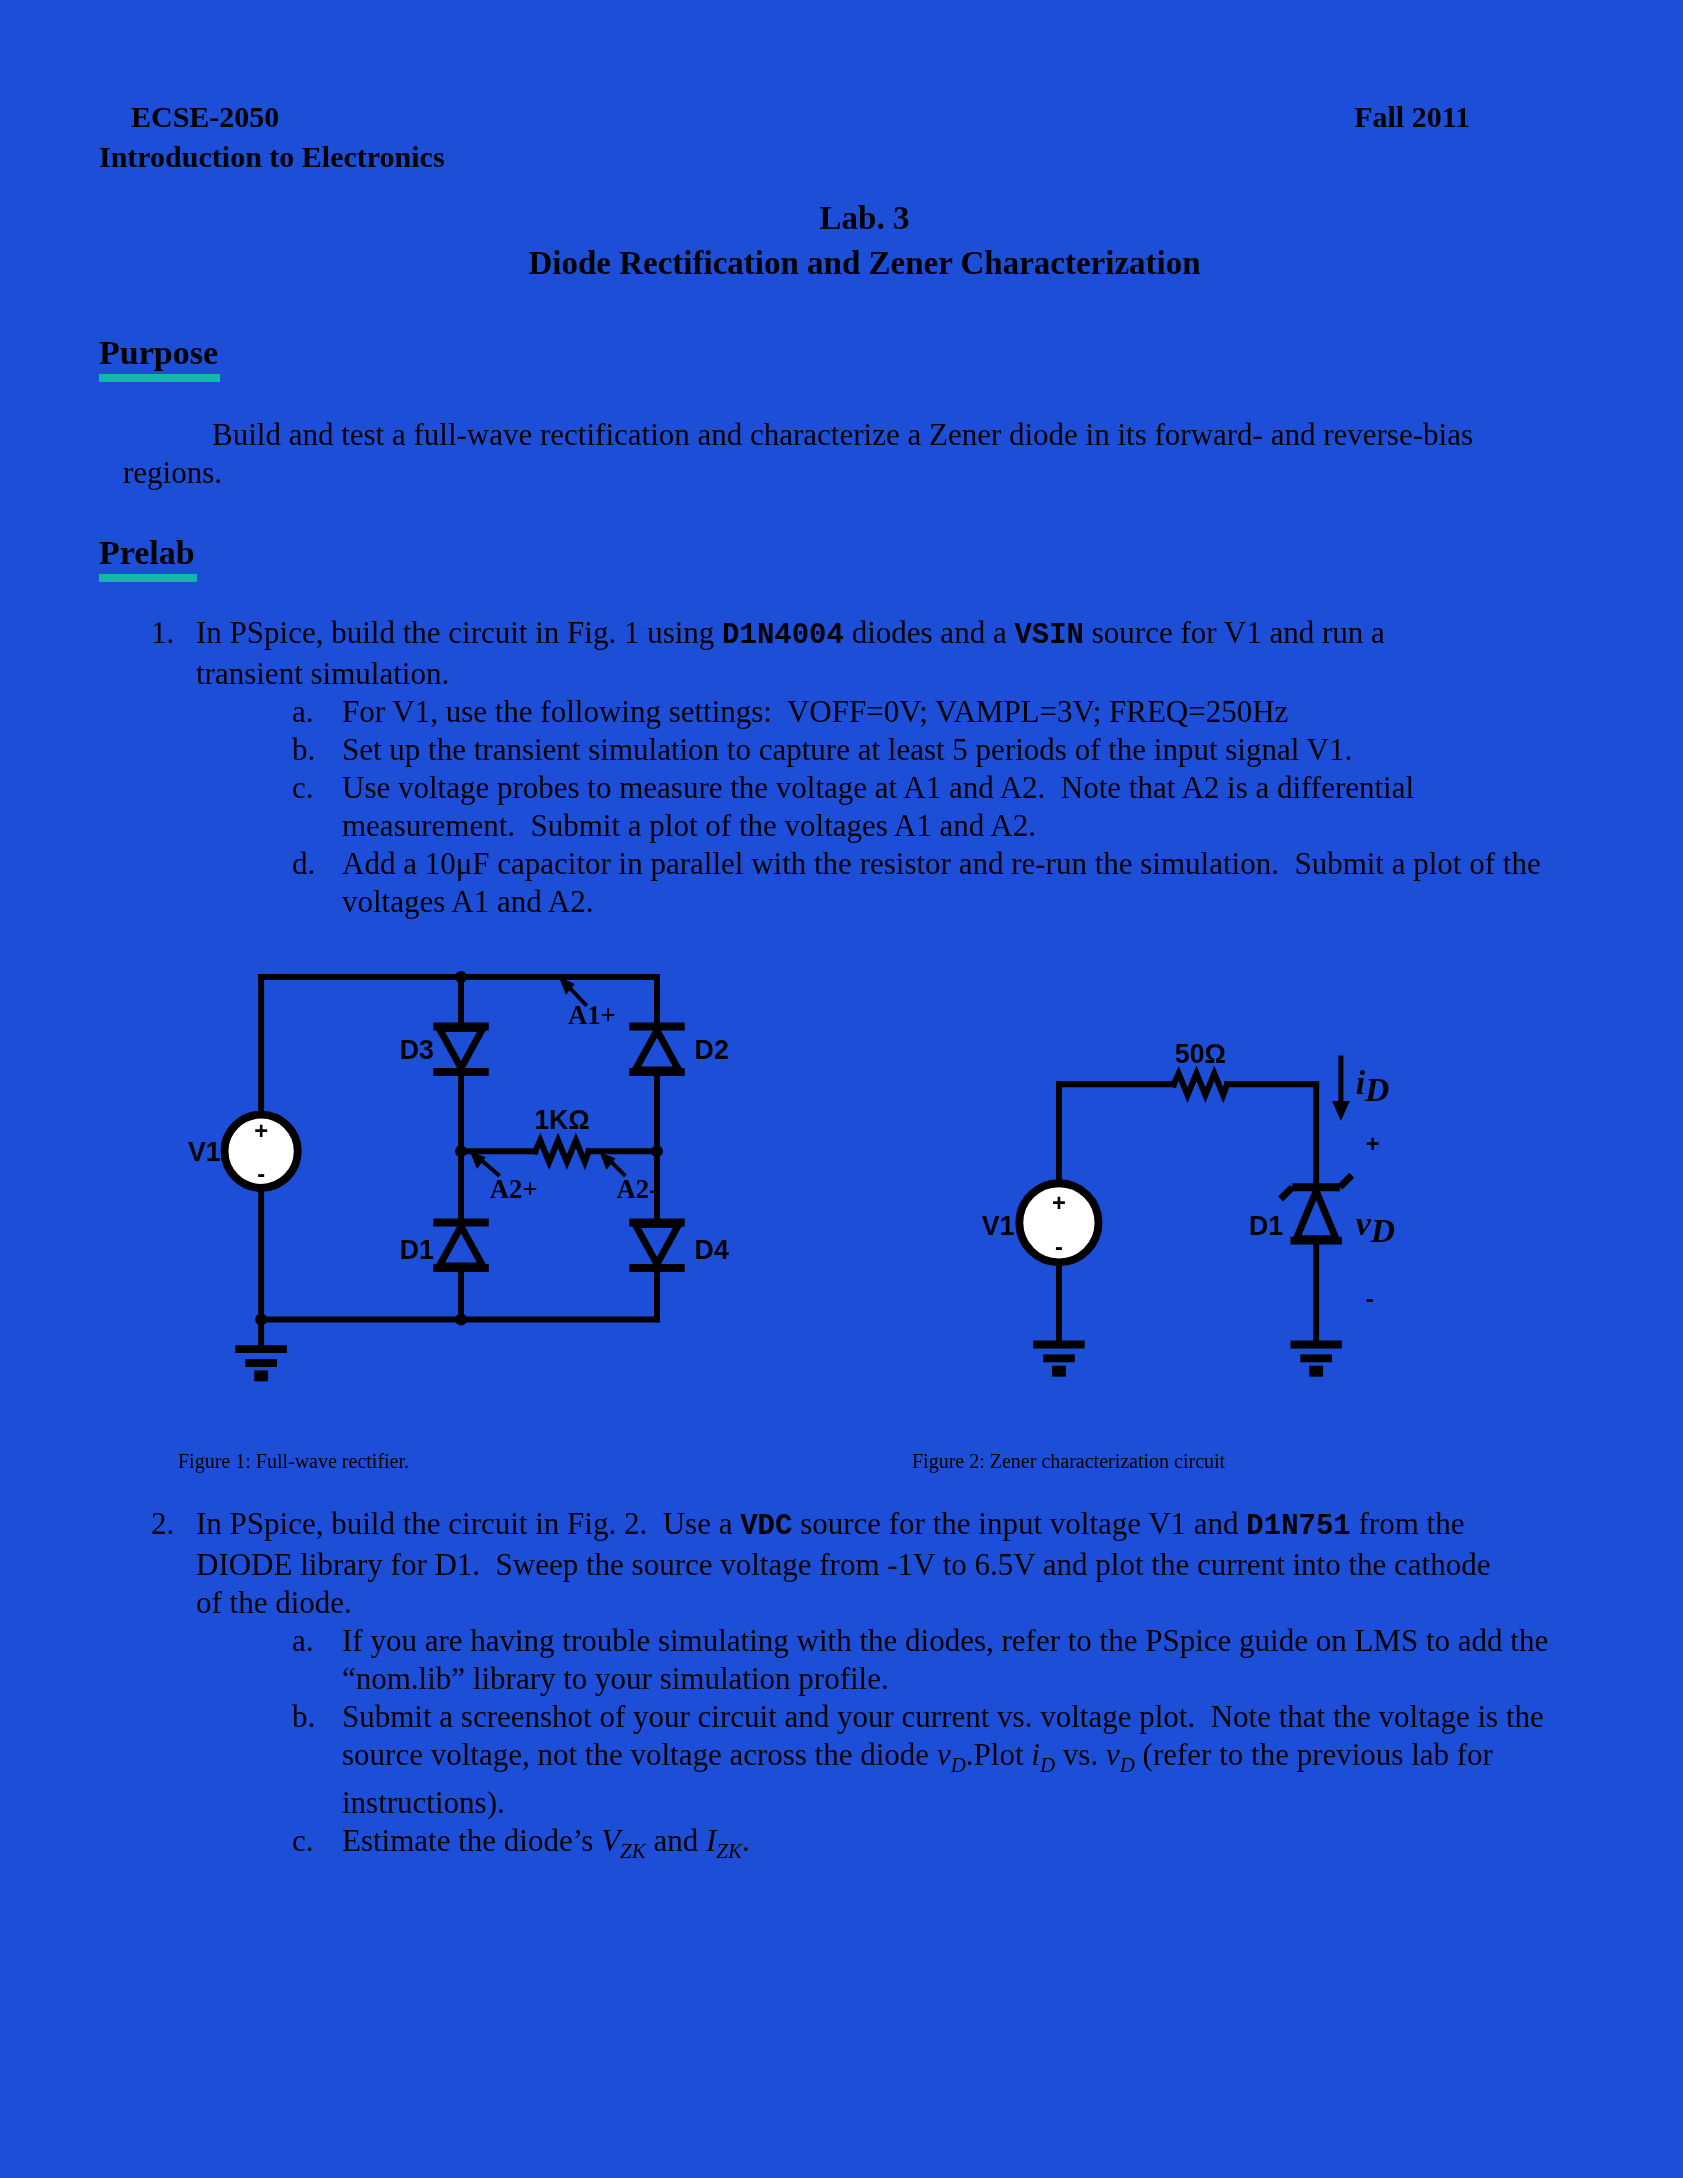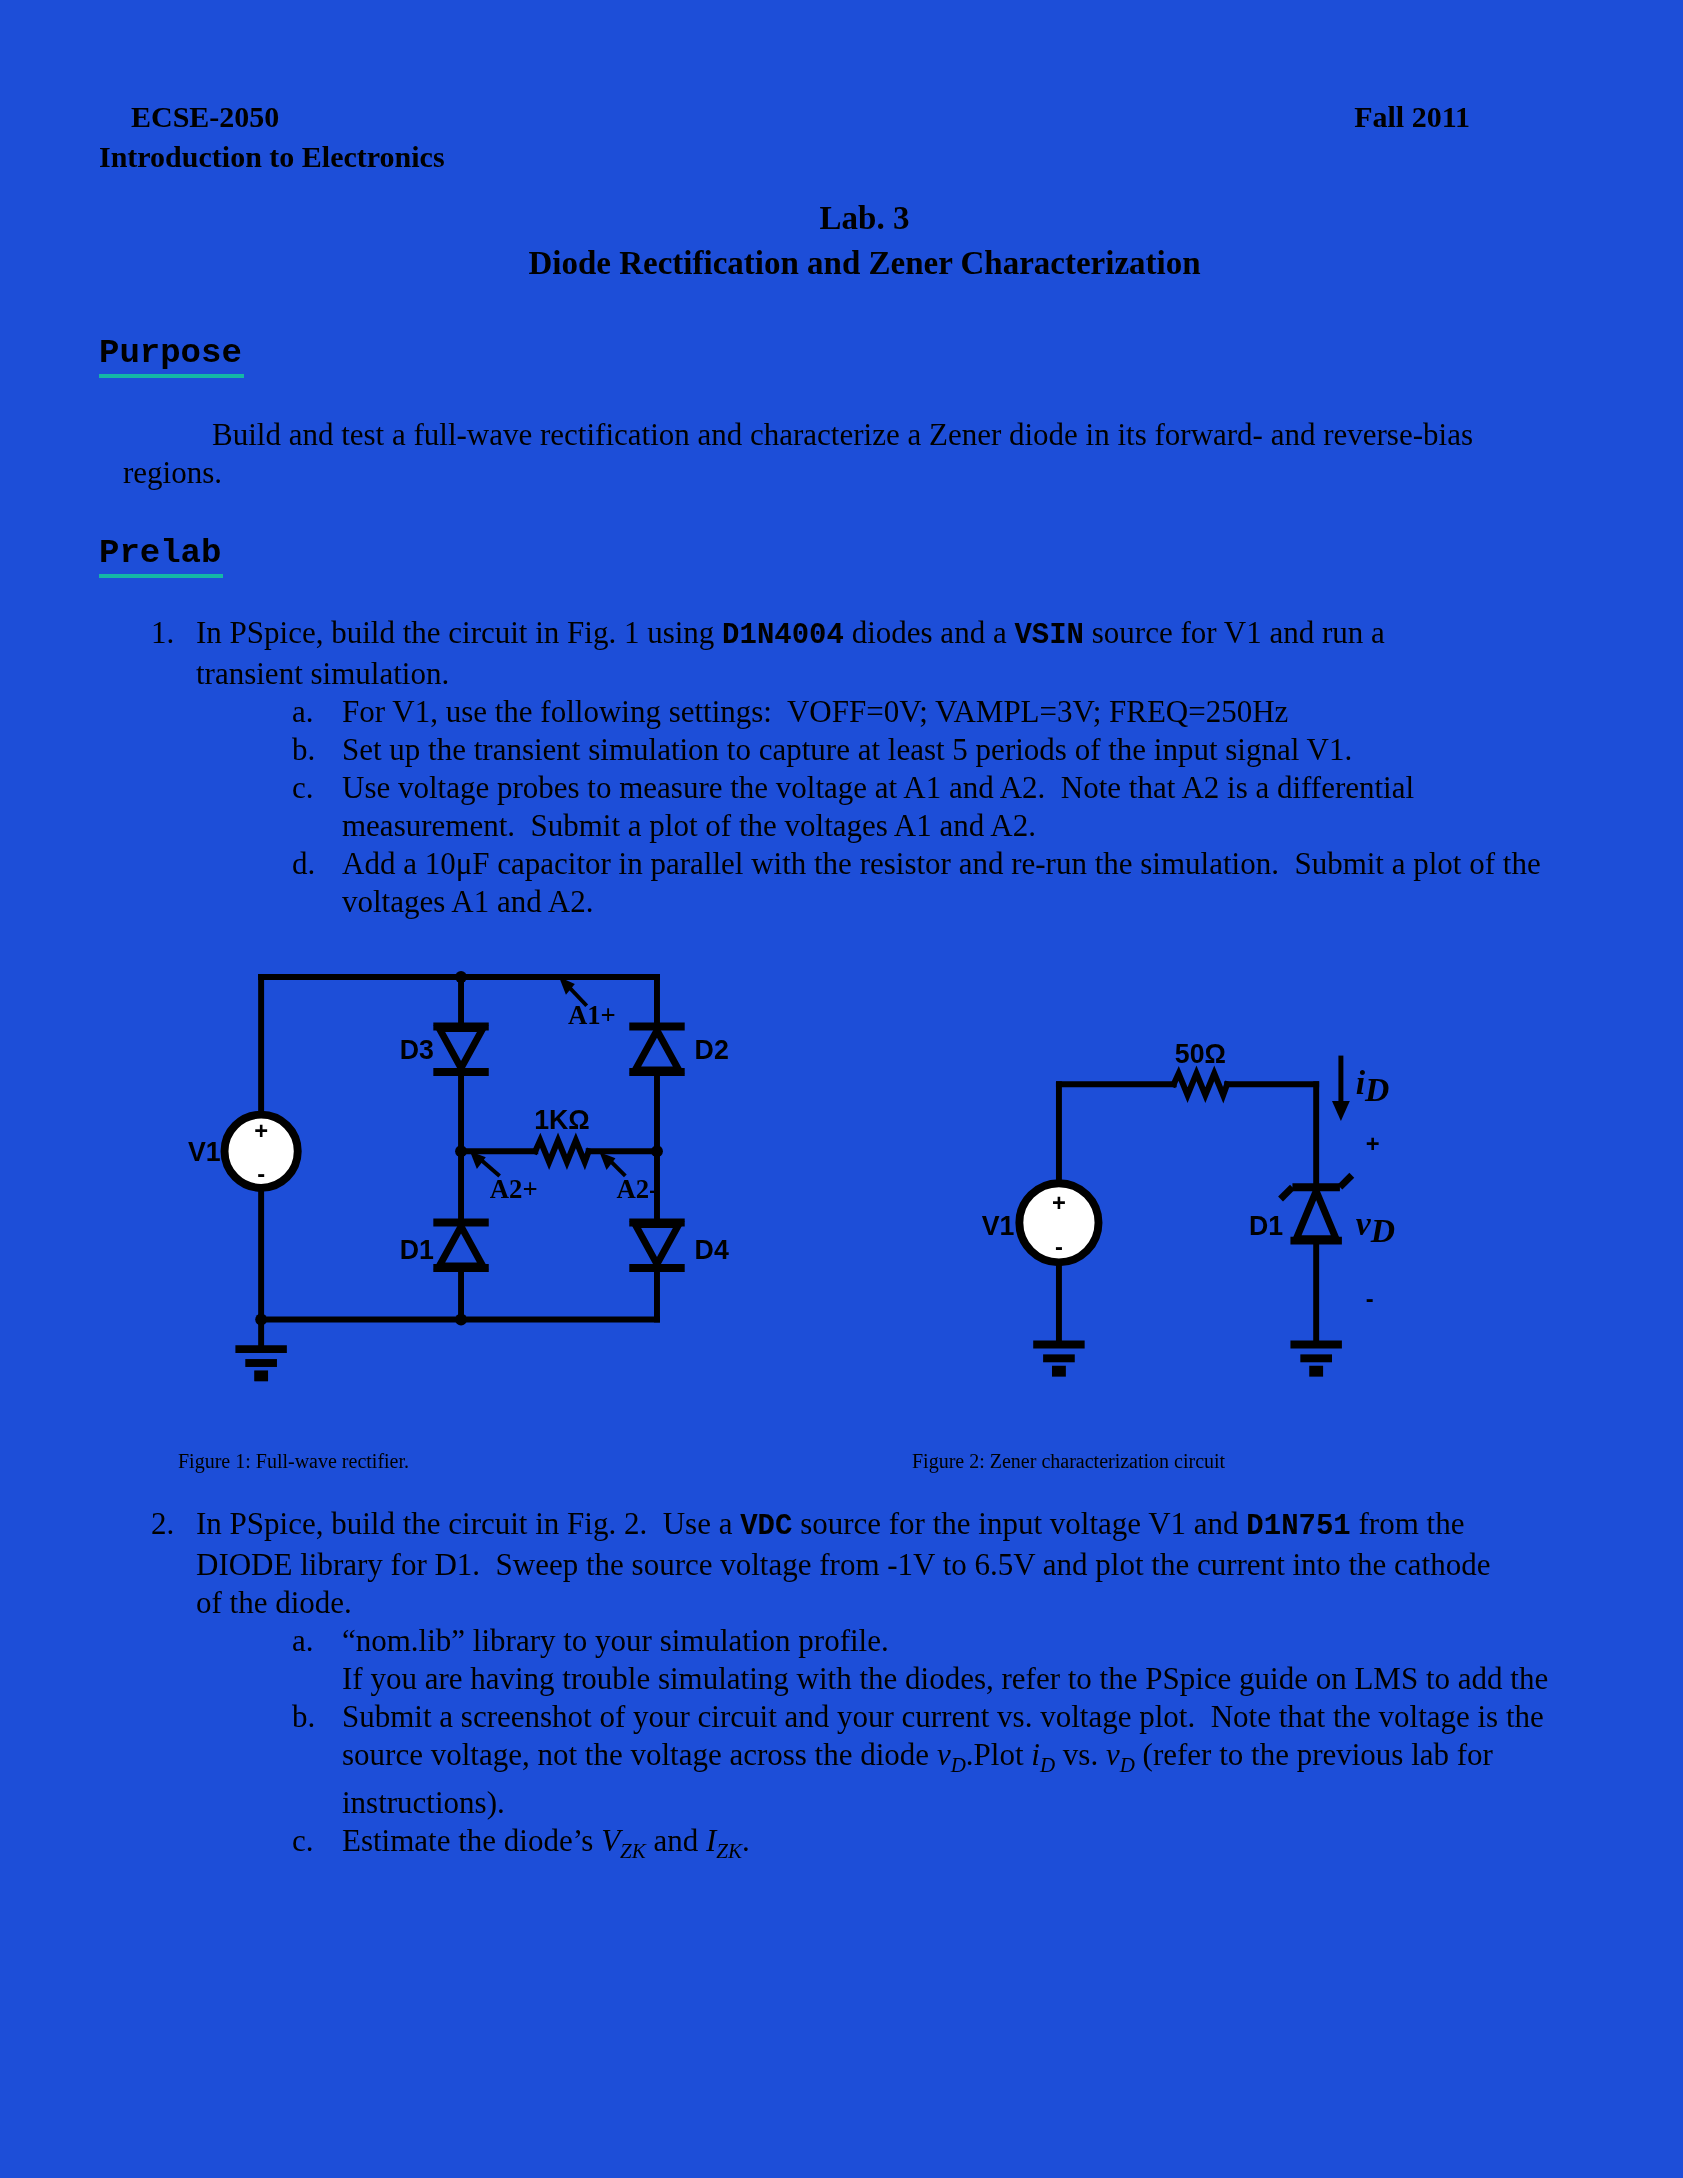--- a/index.html
+++ b/index.html
@@ -15,21 +15,21 @@
   
   #header{left:99px;top:97px;width:1371px;}
   .hdr-row{display:flex;justify-content:space-between;align-items:flex-start;}
   .hdr-bold{font-weight:bold;font-size:30px;line-height:40px;white-space:pre;}
   #course-code{margin-left:32px;}
   
   #title-block{left:0;top:196px;width:1673px;text-align:center;padding-left:28px;}
   .title-line{font-weight:bold;font-size:33px;line-height:45px;white-space:pre;}
   
   .sec-heading{font-weight:bold;font-size:34px;line-height:36px;
-    border-bottom:4px solid #14b8a6;display:inline-block;padding:0 2px 3px 0;font-family:Liberation Mono, monospace;}
+    border-bottom:8px solid #14b8a6;display:inline-block;padding:0 2px 3px 0;}
   
   .t-line{font-size:31px;line-height:38px;white-space:pre;}
   #purpose-para{left:99px;top:416px;width:1436px;margin-left:24px;}
   #purpose-para .t-line:first-child{text-indent:89px;}
   
   .list-block{width:1445px;}
   #prelab-list-1{left:151px;top:614px;}
   #prelab-list-2{left:151px;top:1505px;}
   .li{display:flex;align-items:flex-start;}
   .li-marker{flex:none;width:45px;font-size:31px;line-height:38px;}
@@ -254,22 +254,22 @@
       <div class="li-body">
         <div>
             <div class="t-line"><span>In PSpice, build the circuit in Fig. 2.  Use a </span><span class="seg-mono">VDC</span><span> source for the input voltage V1 and </span><span class="seg-mono">D1N751</span><span> from the</span></div>
             <div class="t-line"><span>DIODE library for D1.  Sweep the source voltage from -1V to 6.5V and plot the current into the cathode</span></div>
             <div class="t-line"><span>of the diode.</span></div>
           </div>
         <div class="sublist">
           <div class="li">
             <span class="li-marker">a.</span>
             <div class="li-body">
+                <div class="t-line"><span>If you are having trouble simulating with the diodes, refer to the PSpice guide on LMS to add the</span></div>
                 <div class="t-line"><span>“nom.lib” library to your simulation profile.</span></div>
-                <div class="t-line"><span>If you are having trouble simulating with the diodes, refer to the PSpice guide on LMS to add the</span></div>
               </div>
           </div>
           <div class="li">
             <span class="li-marker">b.</span>
             <div class="li-body">
                 <div class="t-line"><span>Submit a screenshot of your circuit and your current vs. voltage plot.  Note that the voltage is the</span></div>
                 <div class="t-line"><span>source voltage, </span><span class="seg-ital">not</span><span> the voltage across the diode </span><span class="seg-ivar">v</span><span class="seg-isub">D</span><span>.Plot </span><span class="seg-ivar">i</span><span class="seg-isub">D</span><span> vs. </span><span class="seg-ivar">v</span><span class="seg-isub">D</span><span> (refer to the previous lab for</span></div>
                 <div class="t-line"><span>instructions).</span></div>
               </div>
           </div>

